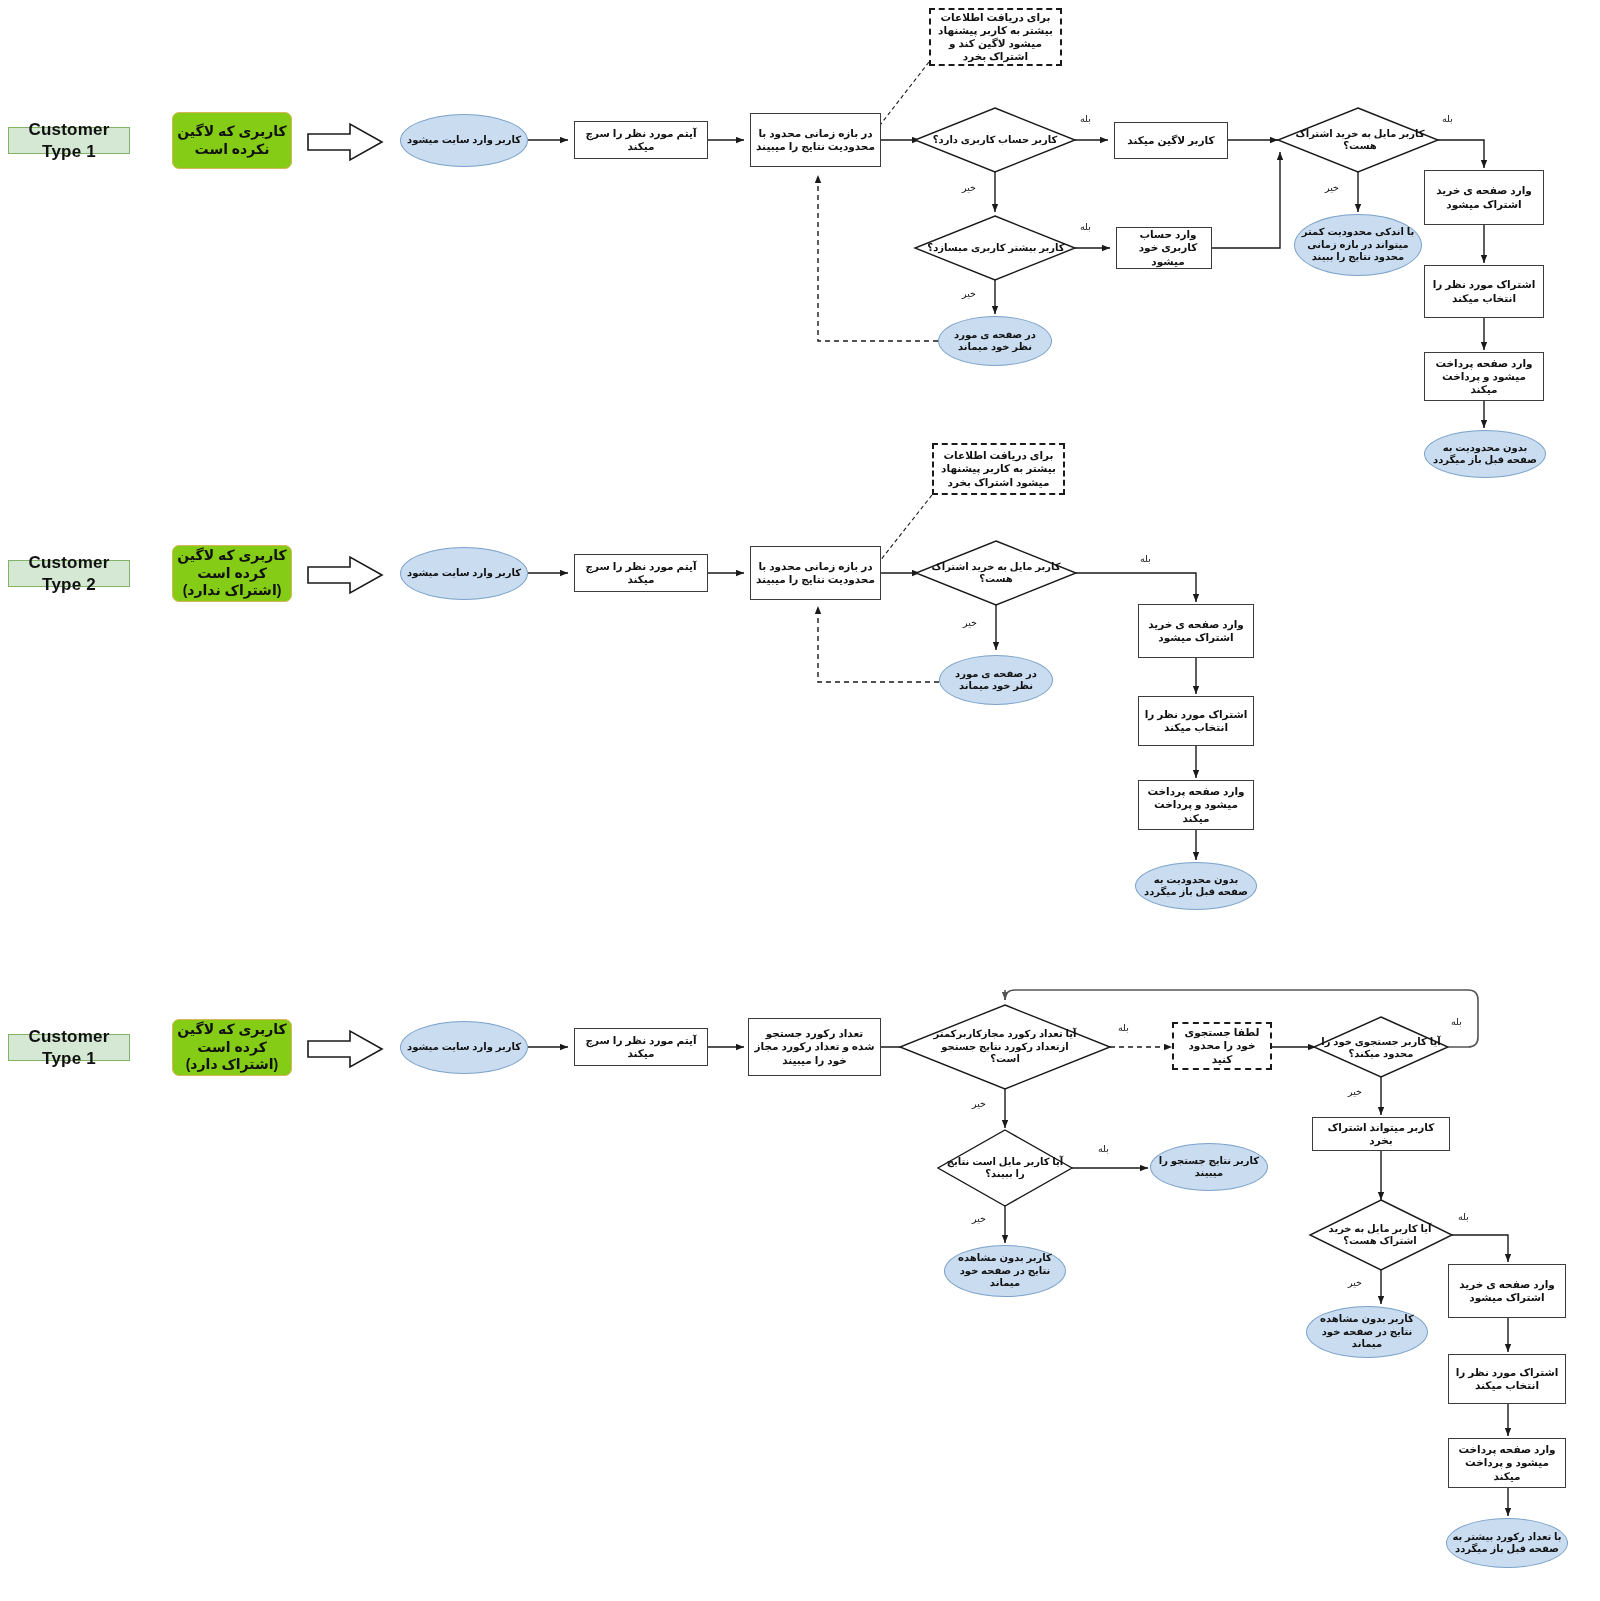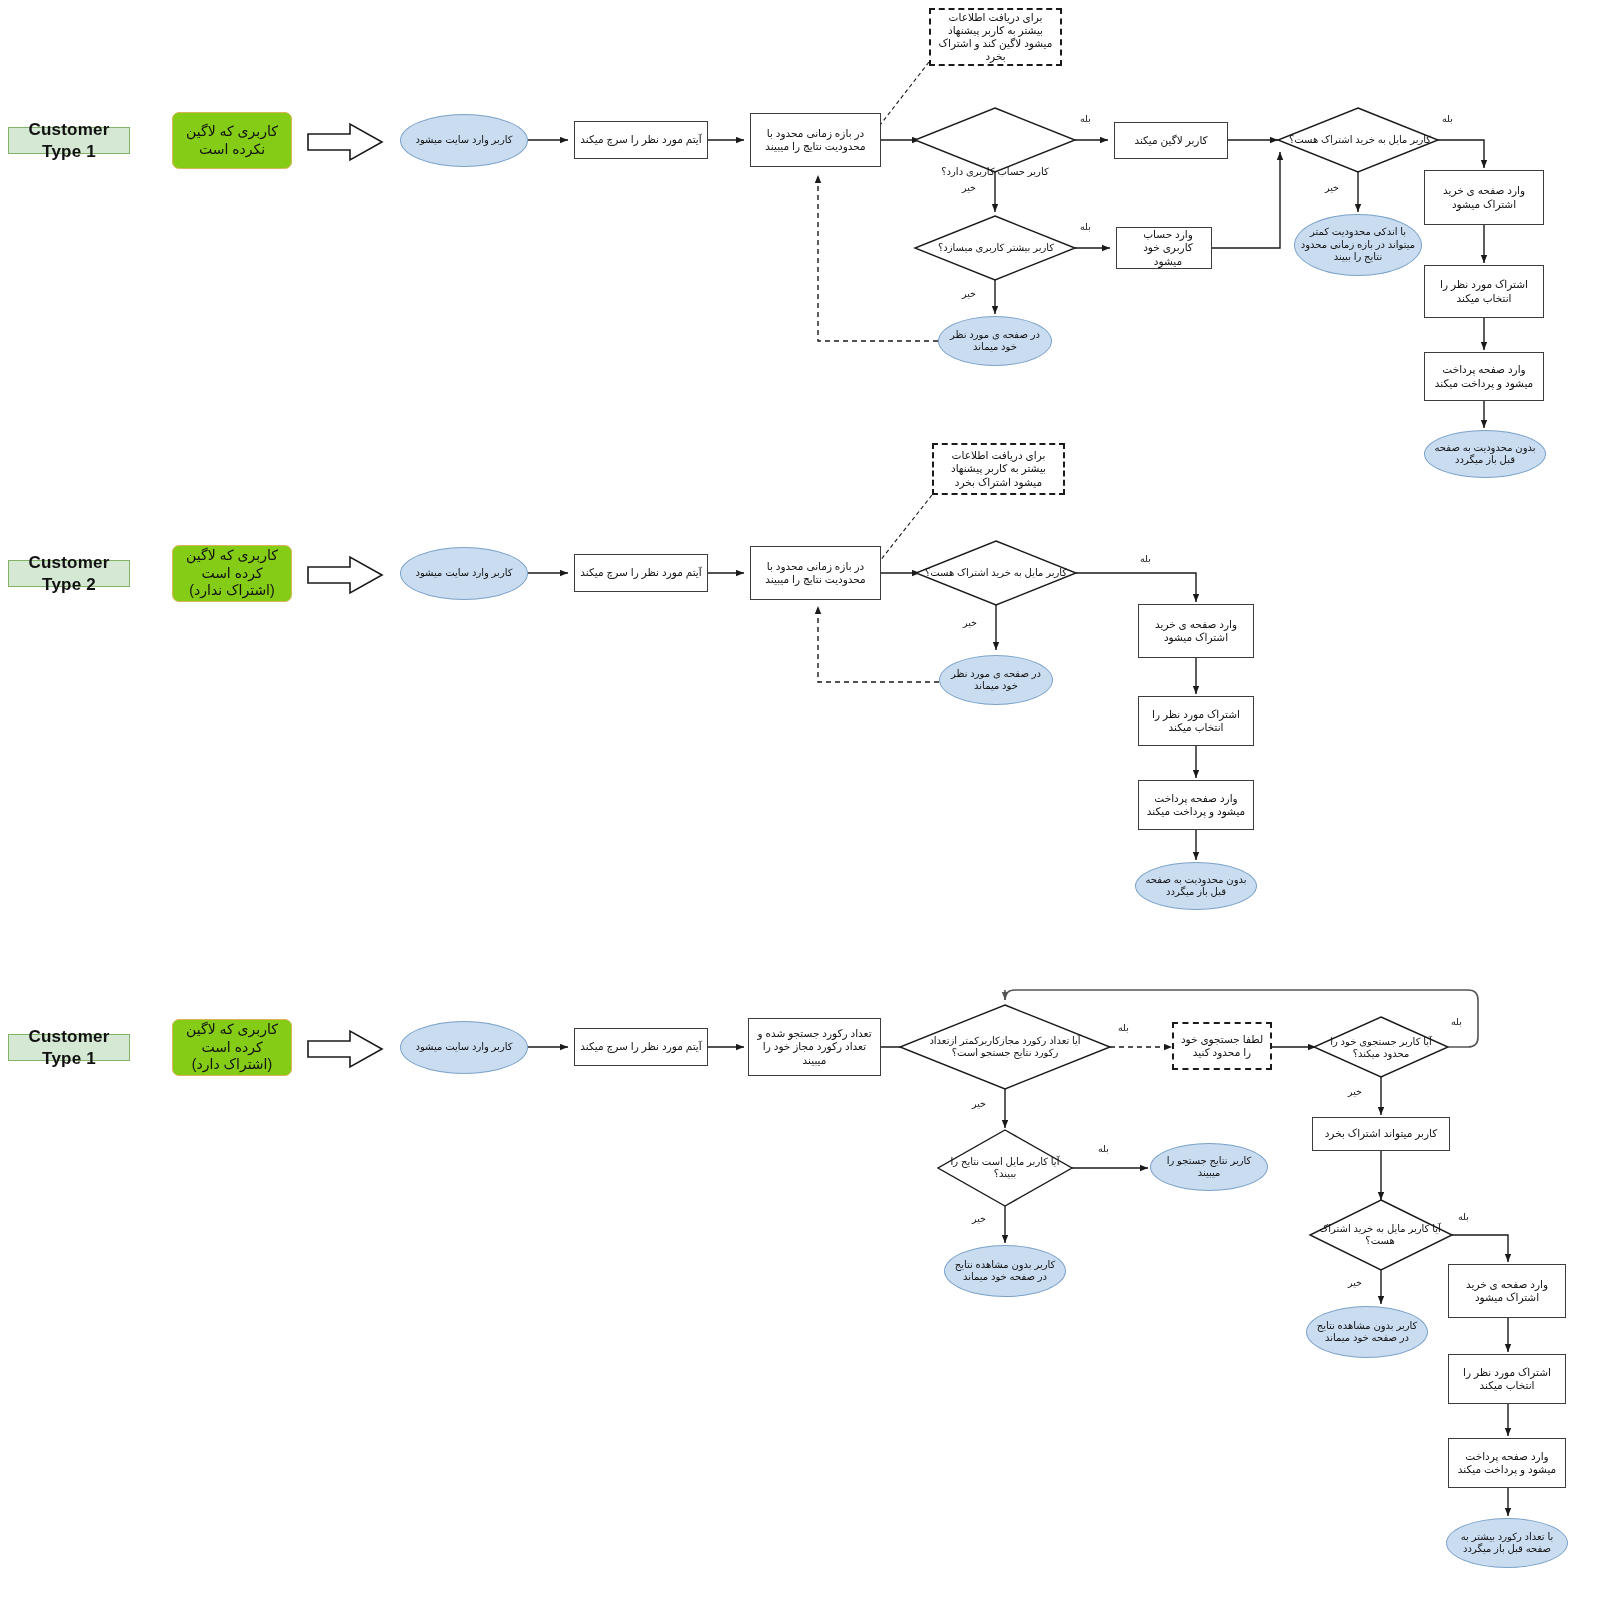--- a/index.html
+++ b/index.html
@@ -4,21 +4,21 @@
 <title>Customer Types Flowchart</title>
 <style>
   html,body{margin:0;padding:0;background:#ffffff;}
   body{
     width:1600px;height:1601px;position:relative;overflow:hidden;
     font-family:"Liberation Sans","DejaVu Sans",sans-serif;
   }
   #stage{position:absolute;inset:0;width:1600px;height:1601px;}
   svg#wires{position:absolute;left:0;top:0;width:1600px;height:1601px;pointer-events:none;}
 
-  .node{position:absolute;box-sizing:border-box;display:flex;align-items:center;justify-content:center;text-align:center;}
+  .node{position:absolute;box-sizing:border-box;display:flex;align-items:center;justify-content:center;text-align:center;font-weight:bold;}
   .node .txt{display:block;width:100%;line-height:1.25;padding:0 4px;}
 
   
   .proc{
     background:#ffffff;border:1.4px solid #3c3c3c;
     font-size:10.5px;color:#111;direction:rtl;
   }
   .note{
     background:#ffffff;border:2px dashed #1a1a1a;
     font-size:10.5px;color:#111;direction:rtl;
@@ -186,21 +186,21 @@
   </div>
 
   <div class="node proc" style="left:750px;top:113px;width:131px;height:54px;">
     <span class="txt">در بازه زمانی محدود با محدودیت نتایج را میبیند</span>
   </div>
 
   <div class="node note" style="left:929px;top:8px;width:133px;height:58px;">
     <span class="txt">برای دریافت اطلاعات بیشتر به کاربر پیشنهاد میشود لاگین کند و اشتراک بخرد</span>
   </div>
 
-  <div class="node dec" style="left:920px;top:128px;width:150px;height:24px;margin-top:32px;">
+  <div class="node dec" style="left:920px;top:128px;width:150px;height:24px;">
     <span class="txt">کاربر حساب کاربری دارد؟</span>
   </div>
 
   <div class="node proc" style="left:1114px;top:122px;width:114px;height:37px;">
     <span class="txt">کاربر لاگین میکند</span>
   </div>
 
   <div class="node dec" style="left:918px;top:236px;width:156px;height:24px;">
     <span class="txt">کاربر بیشتر کاربری میسازد؟</span>
   </div>

